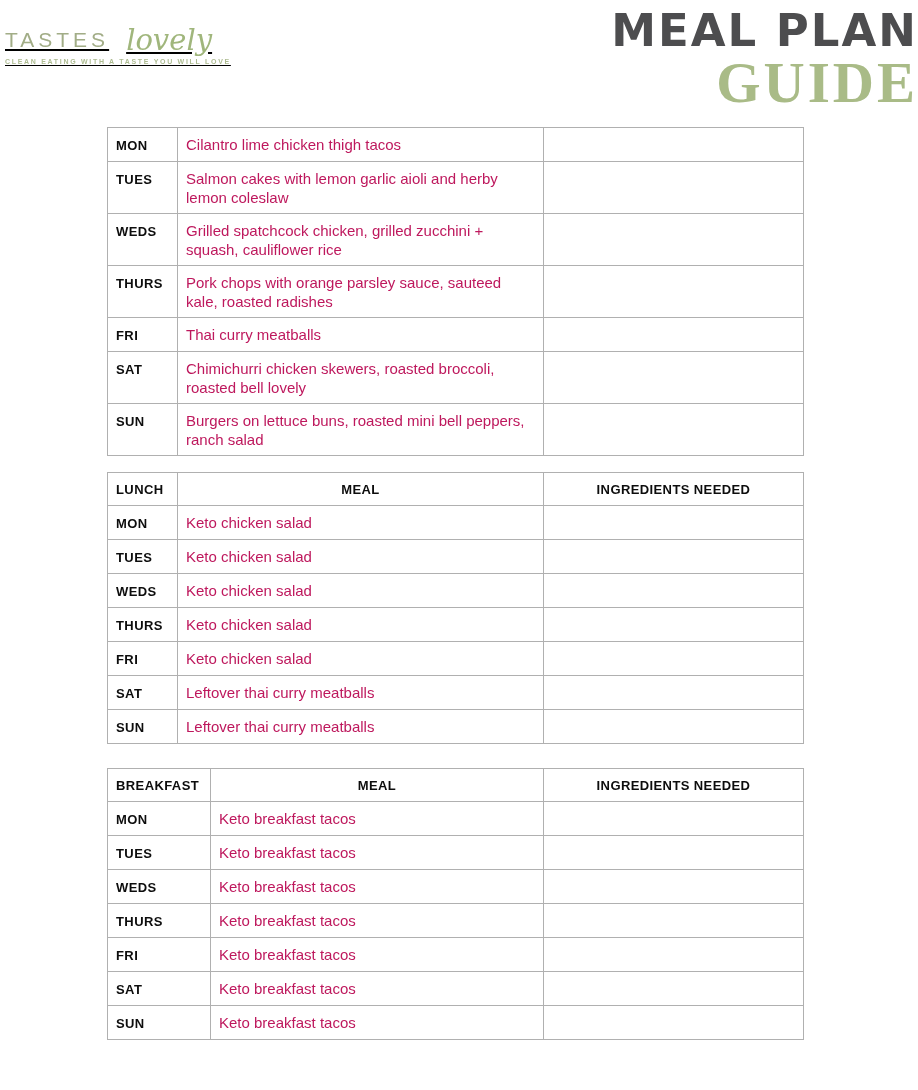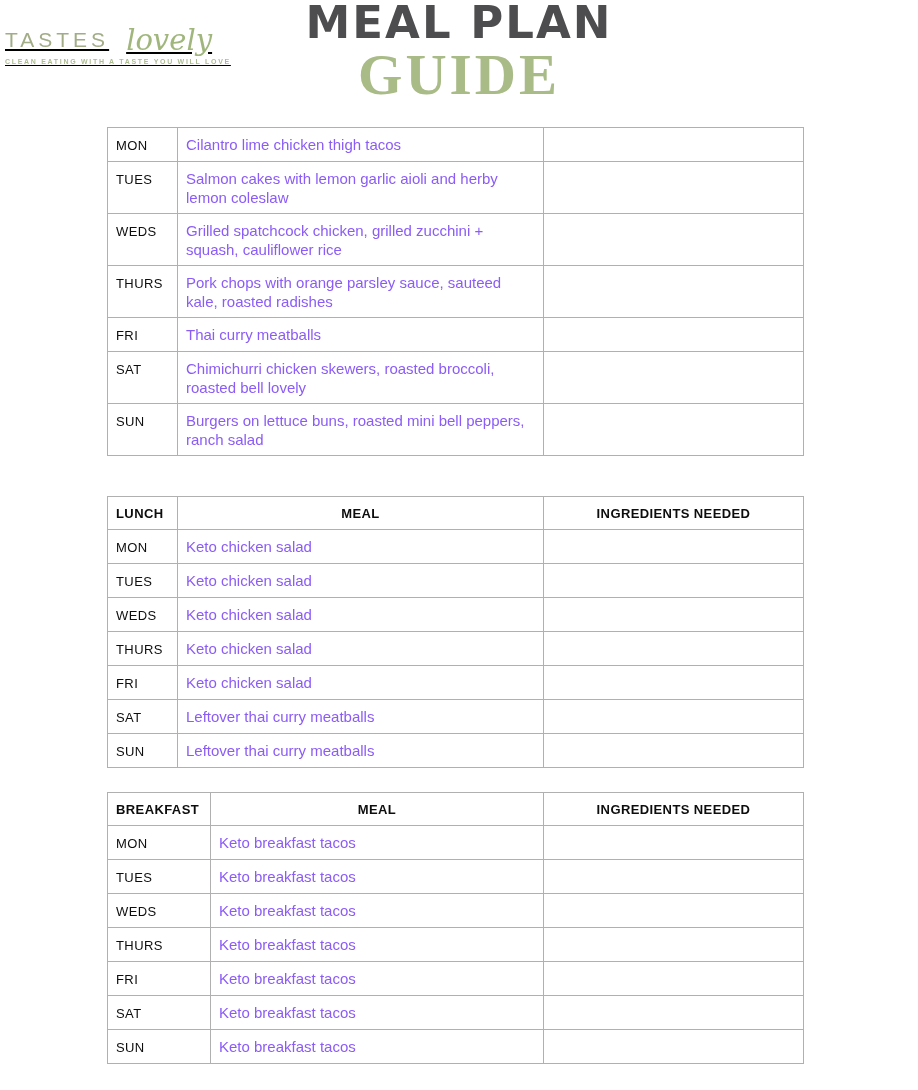--- a/index.html
+++ b/index.html
@@ -23,55 +23,55 @@
   .brand-script {
     font-family: "DejaVu Serif", serif; font-style: italic;
     font-size: 29px; color: #a0b67c; margin-left: 17px;
     position: relative; top: 3px;
   }
   .tagline {
     margin-top: 4px;
     font-size: 7px; letter-spacing: 1.7px; color: #aebc92; font-weight: 700;
     white-space: nowrap;
   }
-  .title { text-align: center; padding-top: 0; line-height: 1; }
+  .title { text-align: right; padding-top: 8px; line-height: 1; }
   .title-line1 {
     font-family: "DejaVu Sans", sans-serif;
     font-size: 45px; font-weight: 800; letter-spacing: 2px;
     color: #4d4d4f;
   }
   .title-line2 {
     font-family: Liberation Serif, serif;
     font-size: 57px; font-weight: 800; letter-spacing: 3px;
     color: #a9bb87; margin-top: 1px;
   }
 
   
   .content { margin-left: 107px; width: 696px; }
   table {
     border-collapse: collapse; table-layout: fixed;
     width: 696px; background: #fff;
   }
-  .tbl-lunch { margin-top: 40px; }
+  .tbl-lunch { margin-top: 16px; }
   .tbl-breakfast { margin-top: 24px; }
   th, td { border: 1px solid #b0b0b0; vertical-align: top; }
   th {
     height: 33px; vertical-align: middle;
     font-size: 13px; font-weight: 700; letter-spacing: 0.4px;
     color: #0d0d0d; text-align: center;
   }
   th.cat { text-align: left; padding-left: 8px; }
   td.day {
     padding: 8px 4px 6px 8px;
-    font-size: 13px; font-weight: 400; letter-spacing: 0.4px;
+    font-size: 13px; font-weight: 700; letter-spacing: 0.4px;
     color: #0d0d0d; line-height: 19px; height: 33px;
   }
   td.meal {
     padding: 7px 12px 6px 8px;
-    font-size: 15px; font-weight: 400; color: #8b5cf6;
+    font-size: 15px; font-weight: 400; color: #be185d;
     line-height: 19px; height: 33px;
   }
   td.ing { height: 33px; }
   col.c-day  { width: 70px; }
   col.c-dayb { width: 103px; }
   col.c-meal { width: 366px; }
   col.c-mealb{ width: 333px; }
   col.c-ing  { width: 260px; }
 </style>
 </head>

